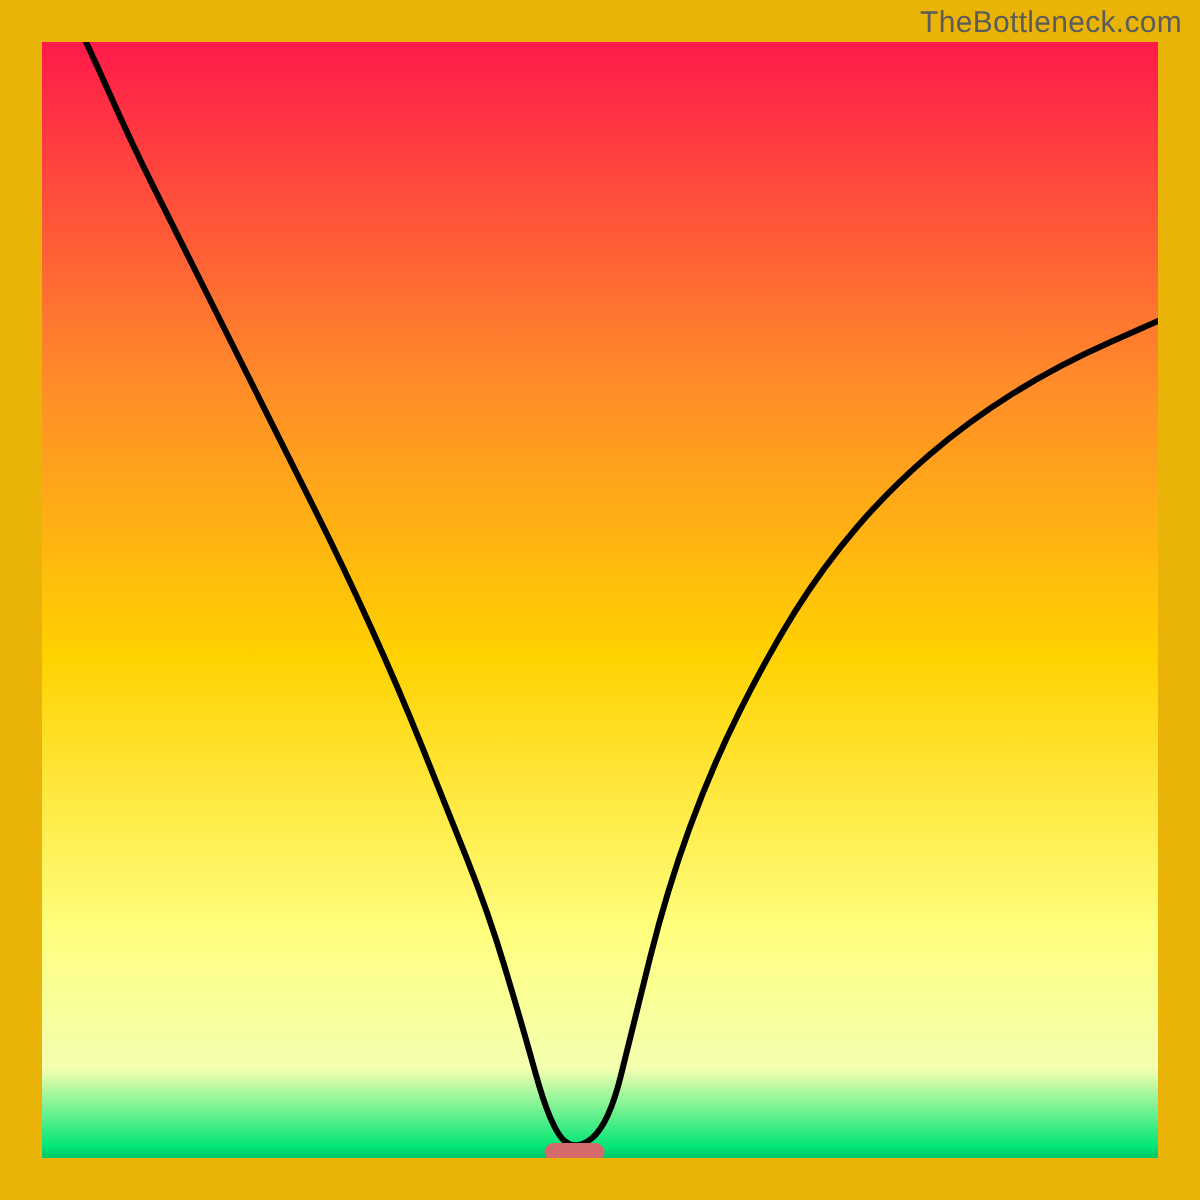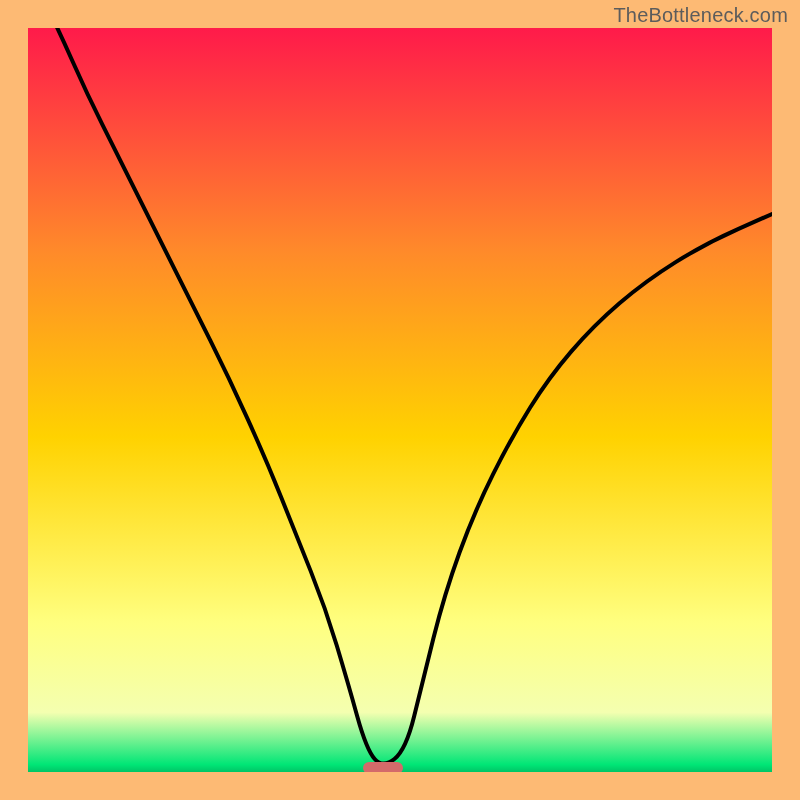--- a/index.html
+++ b/index.html
@@ -10,21 +10,21 @@
     overflow: hidden;
     background: #000;
     font-family: Arial, Helvetica, sans-serif;
   }
   .frame {
     position: absolute;
     left: 0;
     top: 0;
     width: 800px;
     height: 800px;
-    background: #fdba74;
+    background: #eab308;
   }
   .plot {
     position: absolute;
     left: 28px;
     top: 28px;
     width: 744px;
     height: 744px;
     overflow: hidden;
   }
   .gradient {

